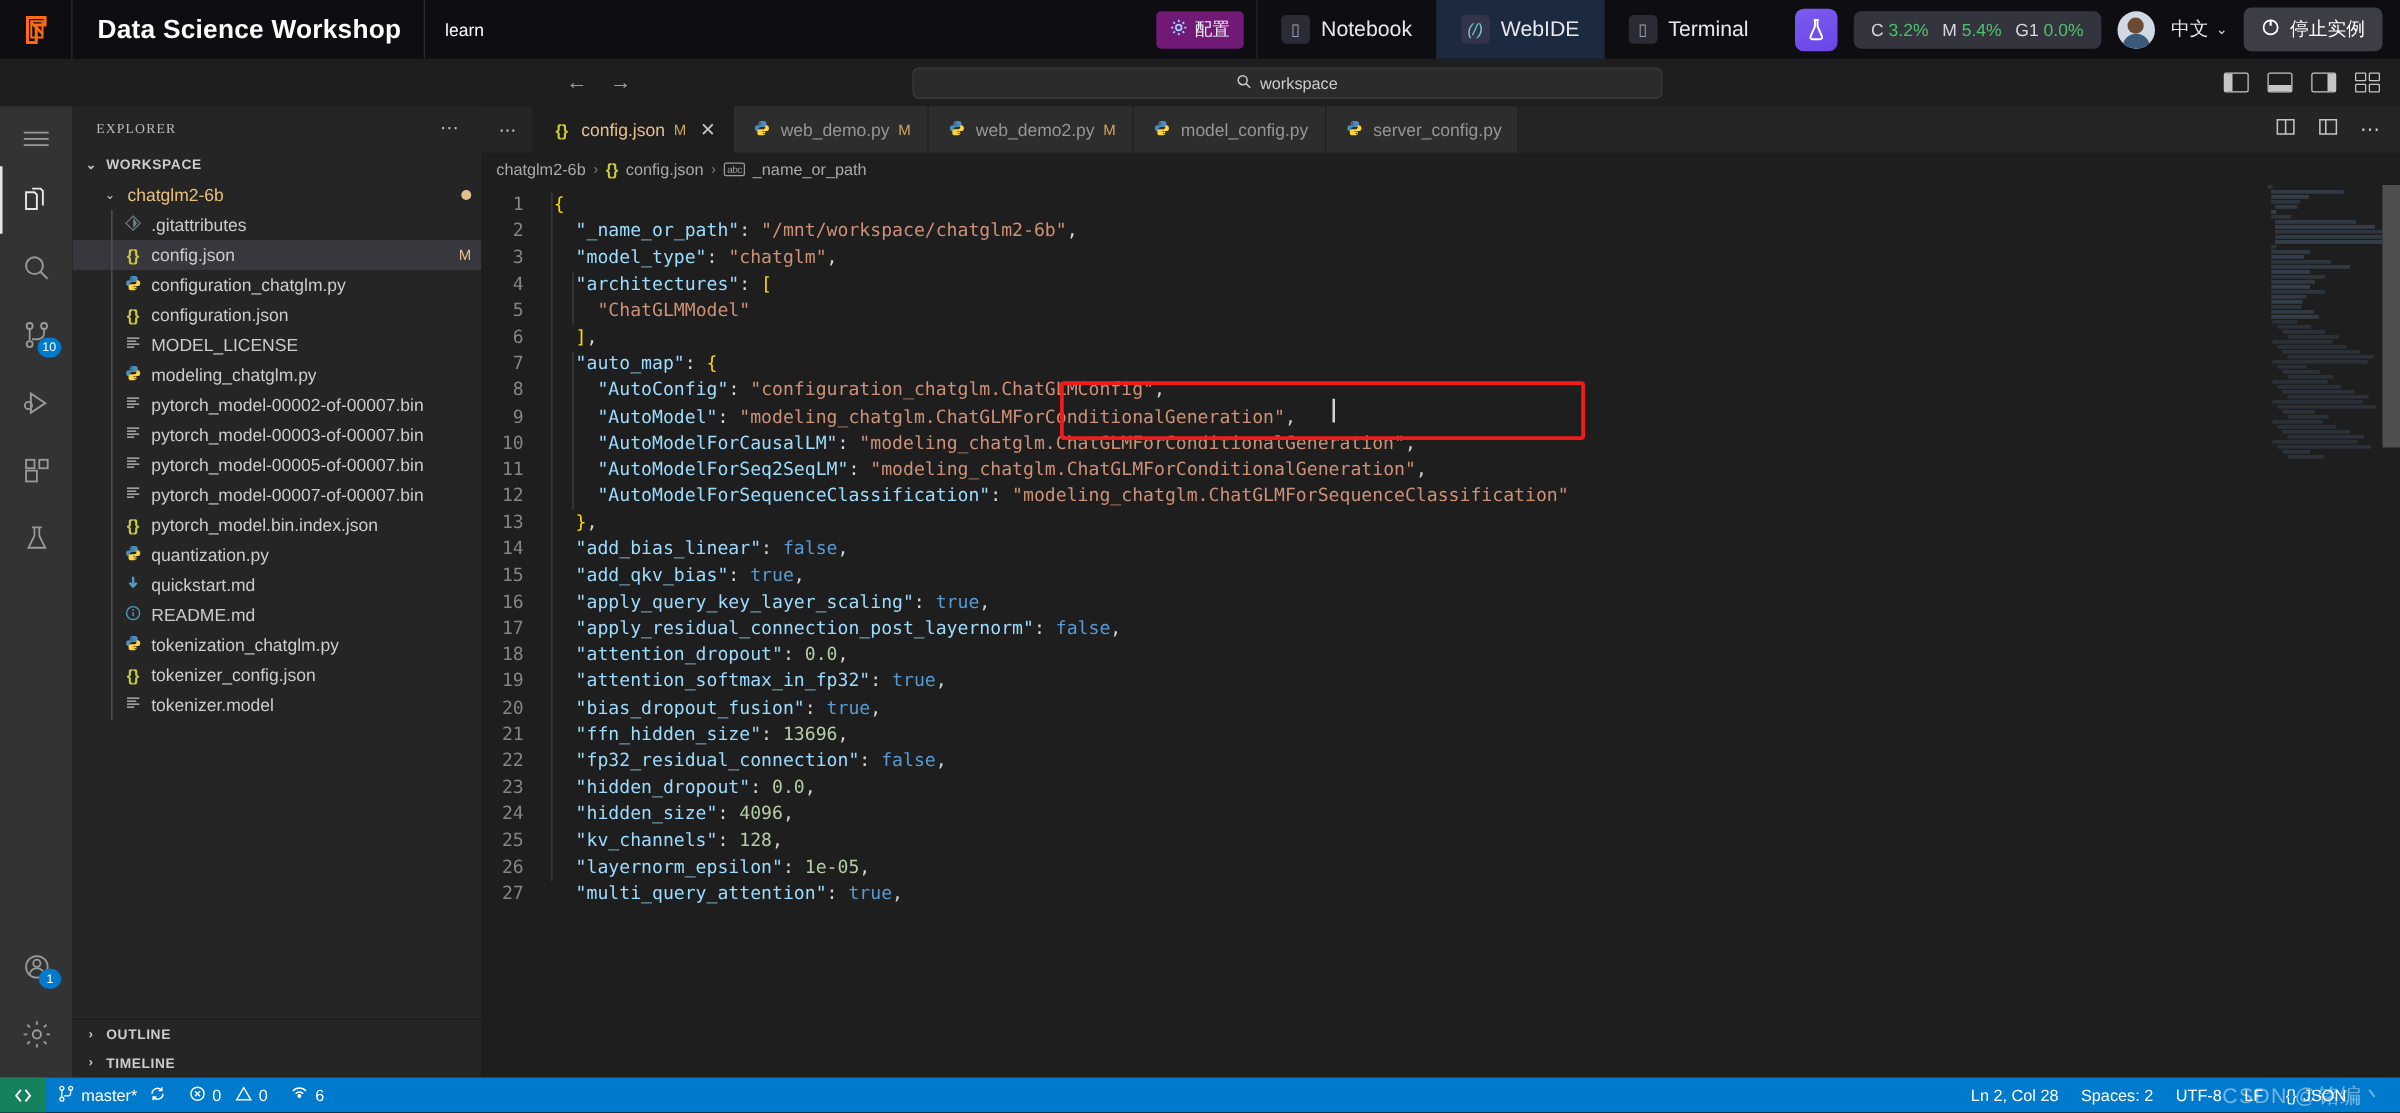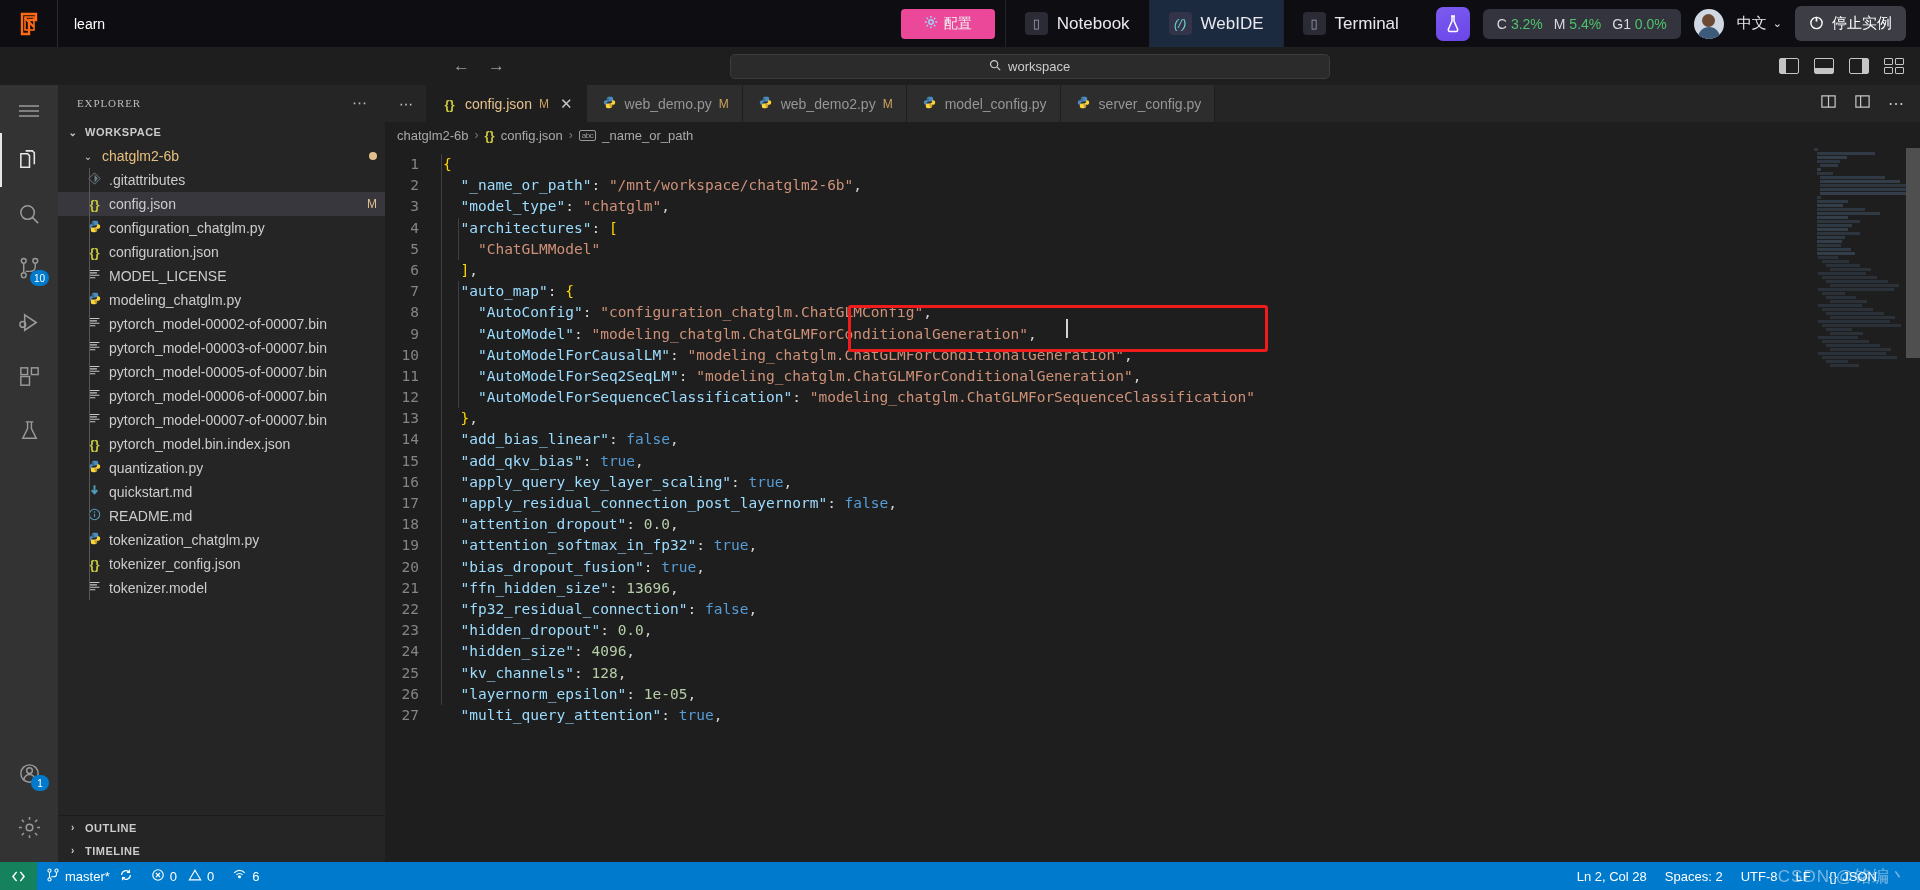--- a/index.html
+++ b/index.html
@@ -38,22 +38,22 @@
   .navbtn {
     display: flex; align-items: center; gap: 9px;
     padding: 0 19px; font-size: 17px; color: #e8e8ee;
     border-left: 1px solid #23232c;
   }
   .navbtn.active { background: #1b2a3f; }
   .navbtn.config {
     font-size: 14px; padding: 0 10px; border-left: none;
   }
   .cfgpill {
-    background: #ec4899; border-radius: 4px;
-    padding: 6px 23px; display: flex; align-items: center; gap: 6px;
+    background: #701a75; border-radius: 4px;
+    padding: 6px 11px; display: flex; align-items: center; gap: 6px;
     font-size: 14px; color: #f0f0f4;
   }
   .sq-ico {
     width: 23px; height: 23px; border-radius: 4px;
     background: #2b2b36; display: flex; align-items: center; justify-content: center;
     font-size: 13px; color: #9aa0b5;
   }
   .sq-ico.webide { background: #33334a; color: #67d0d0; font-style: italic; font-size: 13px;}
   .right-zone {
     display: flex; align-items: center; gap: 13px; padding: 0 14px 0 18px;
@@ -157,21 +157,21 @@
   .row .badge-m { margin-left: auto; color: #e2c08d; font-size: 12px; }
   .row .dot { margin-left: auto; width: 8px; height: 8px; border-radius: 50%; background: #e2c08d; }
   .ficon { width: 17px; text-align: center; font-size: 12px; flex: 0 0 17px; }
   .ic-json { color: #cbcb41; font-weight: bold; font-size: 13px;}
   .ic-py   { color: #4b8bbe; }
   .ic-txt  { color: #c5c5c5; }
   .ic-md   { color: #519aba; }
   .ic-git  { color: #6d8086; }
   .ic-info { color: #519aba; }
   .indent1 { padding-left: 22px; }
-  .indent2 { padding-left: 28px; }
+  .indent2 { padding-left: 40px; }
   .guide { position:absolute; left:31px; top:0; bottom:0; width:1px; background:#585858; }
   .sb-foot { border-top: 1px solid #1b1b1c; }
   .sb-foot .sb-section { height: 23px; }
 
   
   .editor { flex: 1; display: flex; flex-direction: column; min-width: 0; background: #1e1e1e; }
   .tabbar { height: 37px; display: flex; background: #252526; align-items: stretch; }
   .tab {
     display: flex; align-items: center; gap: 7px;
     padding: 0 13px 0 14px; font-size: 14px; color: #969696;
@@ -252,20 +252,21 @@
 <body>
 
 <div class="brandbar">
   <div class="brand-logo">
     <svg width="26" height="26" viewBox="0 0 26 26">
       <path d="M6 3 L20 3 L20 9 L13 9 L13 23 L6 23 Z" fill="none" stroke="#ff6a13" stroke-width="2.4"></path>
       <path d="M9 7 L18 16" stroke="#ff6a13" stroke-width="2.2"></path>
       <rect x="9" y="6" width="9" height="13" fill="none" stroke="#ff6a13" stroke-width="1.6"></rect>
     </svg>
   </div>
+  <div class="brand-title">Data Science Workshop</div>
   <div class="brand-sub">learn</div>
   <div class="brand-spacer"></div>
 
   <div class="navgroup">
     <div class="navbtn config">
       <div class="cfgpill">
         <span>
           <svg width="14" height="14" viewBox="0 0 16 16">
               <circle cx="8" cy="8" r="2.6" fill="none" stroke="#9fd6ff" stroke-width="1.6"></circle>
               <path d="M8 1v2M8 13v2M1 8h2M13 8h2M3 3l1.5 1.5M11.5 11.5L13 13M13 3l-1.5 1.5M4.5 11.5L3 13" stroke="#9fd6ff" stroke-width="1.6"></path>
@@ -490,27 +491,20 @@
                 <path d="M2 3h12M2 6h9M2 9h12M2 12h7" stroke="#c5c5c5" stroke-width="1.3"></path>
               </svg></span>
             <span class="nm">pytorch_model-00003-of-00007.bin</span>
           </div>
           <div class="row indent2">
             <span class="guide"></span>
             <span class="ficon ic-txt"><svg width="13" height="13" viewBox="0 0 16 16">
                 <path d="M2 3h12M2 6h9M2 9h12M2 12h7" stroke="#c5c5c5" stroke-width="1.3"></path>
               </svg></span>
             <span class="nm">pytorch_model-00005-of-00007.bin</span>
-          </div>
-          <div class="row indent2">
-            <span class="guide"></span>
-            <span class="ficon ic-txt"><svg width="13" height="13" viewBox="0 0 16 16">
-                <path d="M2 3h12M2 6h9M2 9h12M2 12h7" stroke="#c5c5c5" stroke-width="1.3"></path>
-              </svg></span>
-            <span class="nm">pytorch_model-00006-of-00007.bin</span>
           </div>
           <div class="row indent2">
             <span class="guide"></span>
             <span class="ficon ic-txt"><svg width="13" height="13" viewBox="0 0 16 16">
                 <path d="M2 3h12M2 6h9M2 9h12M2 12h7" stroke="#c5c5c5" stroke-width="1.3"></path>
               </svg></span>
             <span class="nm">pytorch_model-00007-of-00007.bin</span>
           </div>
           <div class="row indent2">
             <span class="guide"></span>

